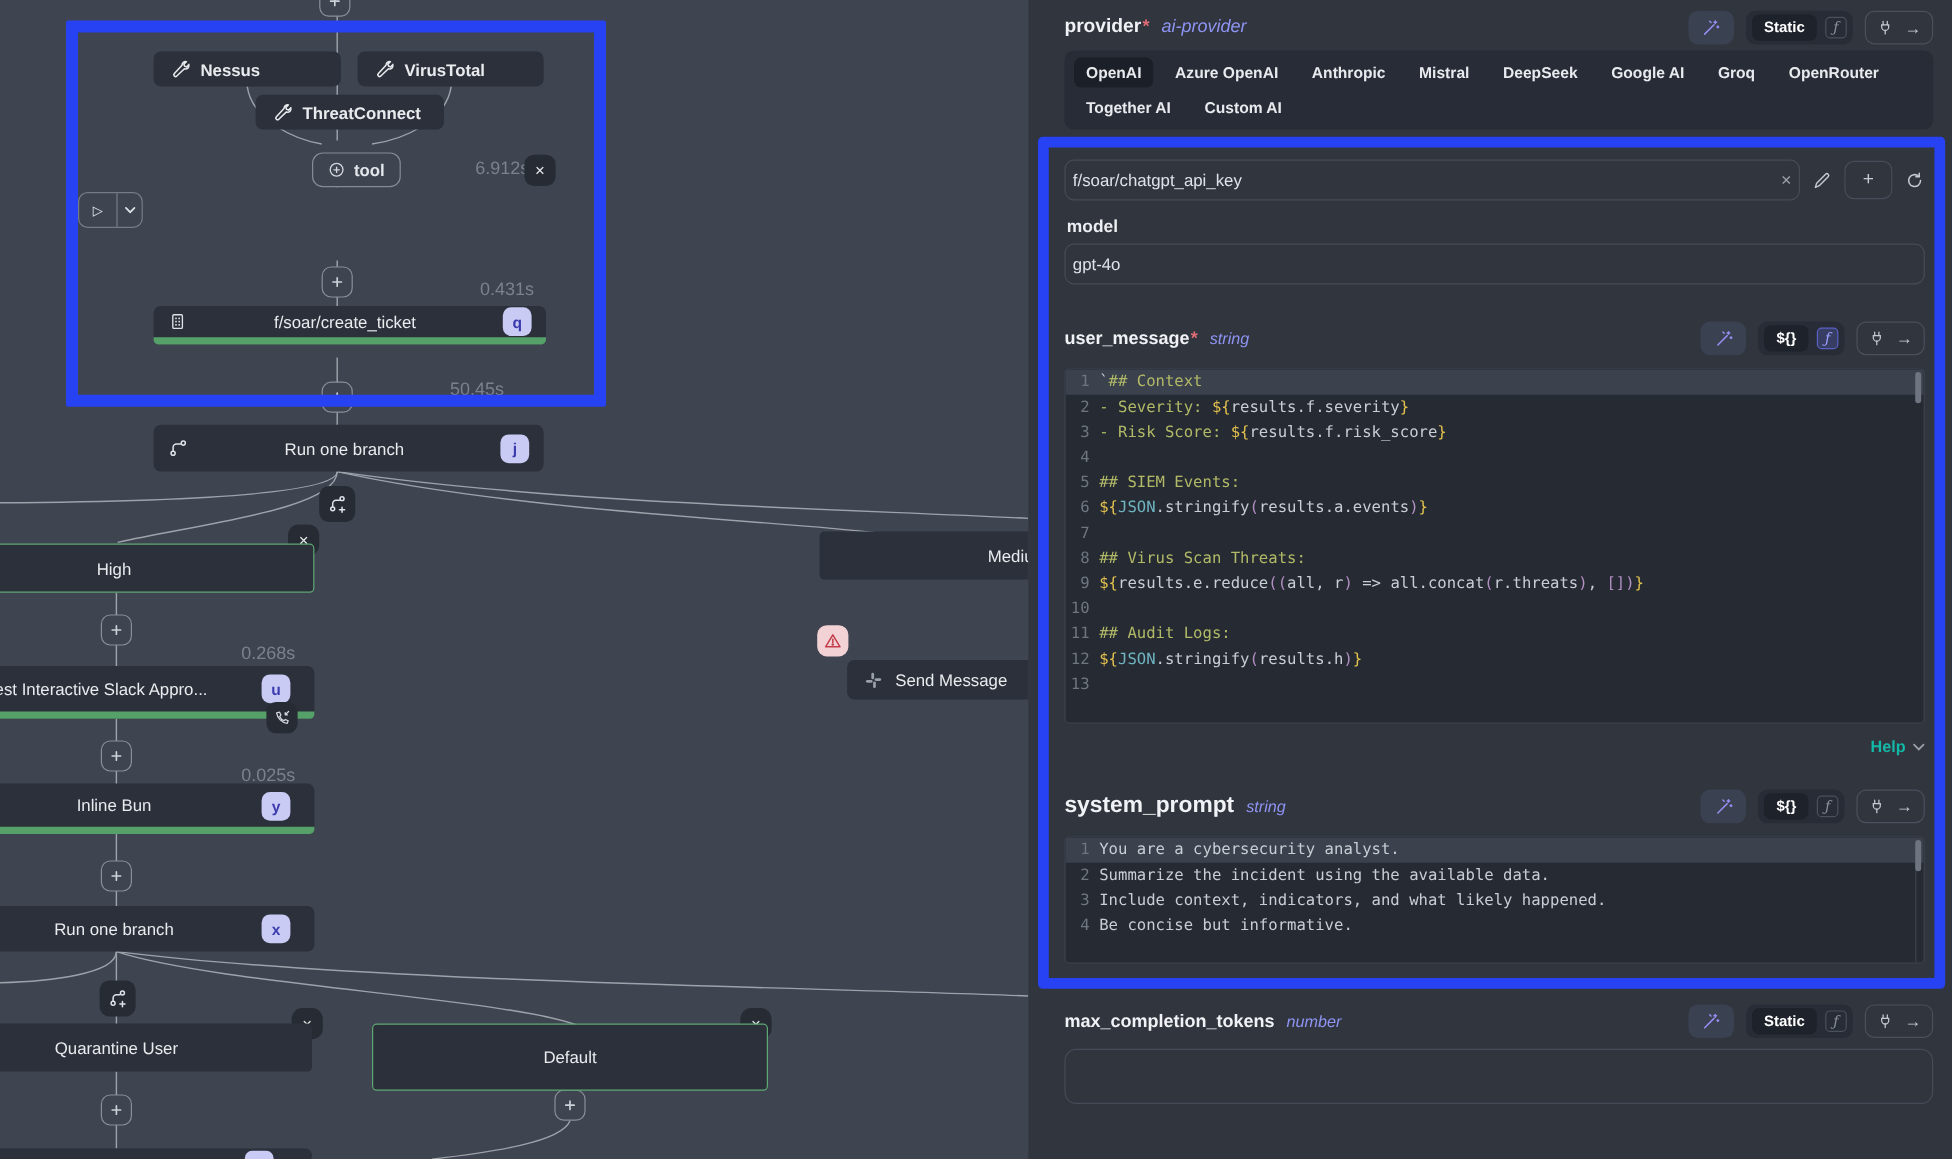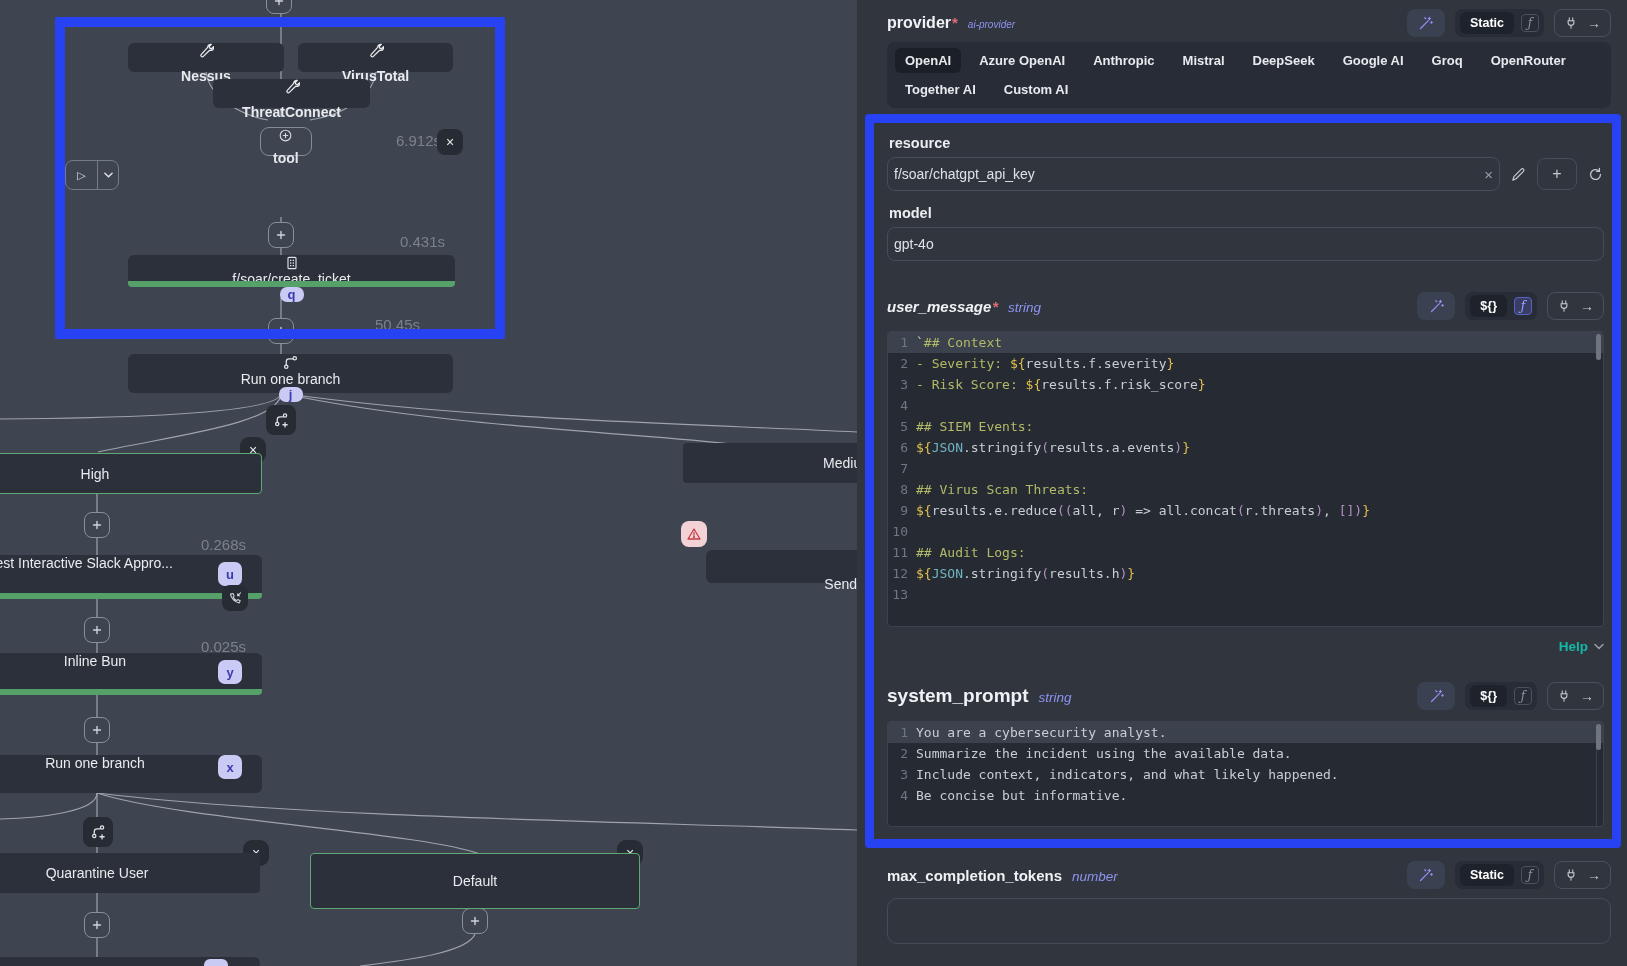--- a/index.html
+++ b/index.html
@@ -5,21 +5,21 @@
   * { margin:0; padding:0; box-sizing:border-box; }
   html,body { width:1627px; height:966px; overflow:hidden; background:#3e4450;
     font-family:"Liberation Sans", sans-serif; }
   .stage { position:relative; width:1627px; height:966px; overflow:hidden; }
 
   
   .canvas { position:absolute; left:0; top:0; width:857px; height:966px; overflow:hidden; background:#3e4450; }
   .edges { position:absolute; left:0; top:0; z-index:1; }
   .blue-rect { position:absolute; left:55px; top:17px; width:450px; height:322px;
     border:10px solid #2642f2; z-index:3; border-radius:2px; }
-  .node, .chip, .case-box, .pill { position:absolute; z-index:4;flex-direction:column; }
+  .node, .chip, .case-box, .pill { position:absolute; z-index:4; }
 
   .chip { height:29px; background:#2b303a; border-radius:6px; display:flex; align-items:center;
     padding:0 14px; gap:9px; color:#e9ebee; font-weight:700; font-size:14px; }
   .pill { height:29px; border:1px solid #868c95; border-radius:9px; display:flex; align-items:center;
     gap:7px; padding:0 12px; color:#e3e6ea; font-weight:700; font-size:14px; background:#3e4450; }
 
   .node { background:#2b303a; border-radius:6px; color:#e9ebee; font-size:14px; display:flex;
     align-items:center; }
   .node .nlabel { flex:1; text-align:center; font-weight:500; white-space:nowrap; }
   .gbar { position:absolute; left:0; right:0; bottom:0; height:6px; background:#55a169;
@@ -54,21 +54,21 @@
   .warnbadge { position:absolute; left:681px; top:521px; width:26px; height:26px; background:#f3d2d6;
     border-radius:8px; display:flex; align-items:center; justify-content:center; z-index:4; }
 
   
   .panel { position:absolute; left:857px; top:0; width:770px; height:966px; background:#30353e;
     z-index:5; padding:8px 16px 0 30px; color:#e9ebee; }
   .hrow { display:flex; align-items:center; justify-content:space-between; height:30px; }
   .htitle { display:flex; align-items:baseline; gap:10px; }
   .fname { font-weight:700; font-size:16px; color:#f0f2f5; }
   .req { color:#e06c75; font-weight:700; font-size:15px; margin-left:1px; }
-  .ftype { font-style:italic; font-size:10px; color:#8e94f2; }
+  .ftype { font-style:italic; font-size:15px; color:#8e94f2; }
   .hctrl { display:flex; align-items:center; gap:10px; }
   .wandbtn { width:38px; height:28px; background:#3a4150; border-radius:8px; display:flex;
     align-items:center; justify-content:center; }
   .tgroup { background:#272c36; border-radius:8px; padding:3px 5px; display:flex; align-items:center; gap:7px; }
   .tpill { background:#1d222b; border-radius:6px; padding:4px 10px; font-weight:700; font-size:12.5px; color:#fff; }
   .ficon { width:18px; height:18px; border:1px solid #4a505c; border-radius:4px; color:#8b919c;
     font-size:12px; display:flex; align-items:center; justify-content:center; font-style:italic; font-family:"DejaVu Serif", serif; }
   .ficon.active { border-color:#5a62c8; background:#383e63; color:#9ba2ff; }
   .iogroup { border:1px solid #4a505c; border-radius:8px; height:28px; padding:0 9px; display:flex;
     align-items:center; gap:9px; color:#c6cbd2; font-size:14px; }
@@ -391,21 +391,20 @@
         <span class="tab">DeepSeek</span>
         <span class="tab">Google AI</span>
         <span class="tab">Groq</span>
         <span class="tab">OpenRouter</span>
         <span class="tab">Together AI</span>
         <span class="tab">Custom AI</span>
       </div>
 
     <div class="blue-section">
 
-      <div class="flabel">resource</div>
       <div class="inputrow">
         <div class="inputbox">
           <span class="val">f/soar/chatgpt_api_key</span>
           <span class="xicon">×</span>
         </div>
         <span class="inlineicon">
           <svg width="17" height="17" viewBox="0 0 24 24" stroke="#c6cbd2" stroke-width="1.7" fill="none" stroke-linejoin="round">
             <path d="M4 20 l1.5-5 L16 4.5 a2.1 2.1 0 0 1 3 3 L8.5 18 z"></path>
           </svg>
         </span>
@@ -420,21 +419,21 @@
 
       <div class="flabel" style="margin-top:14px;">model</div>
       <div class="inputbox" style="flex:none;">
         <span class="val">gpt-4o</span>
       </div>
 
       <div class="spacer30"></div>
 
       <div class="hrow">
         <div class="htitle">
-          <span class="fname" style="font-size:15px;font-style:italic;"><span>user_message</span><span class="req">*</span></span>
+          <span class="fname" style="font-size:15px;"><span>user_message</span><span class="req">*</span></span>
           <span class="ftype" style="font-size:13.5px;">string</span>
         </div>
         <div class="hctrl">
           <span class="wandbtn">
             <svg width="17" height="17" viewBox="0 0 24 24" stroke="#958df2" stroke-width="1.8" fill="none" stroke-linecap="round">
               <path d="M5 19 L16 8"></path>
                 <path d="M17.5 3.5v3 M16 5h3"></path>
                 <path d="M20.5 9.5v2 M19.5 10.5h2"></path>
                 <path d="M11 3.8 l1.4 1.4"></path>
             </svg>

